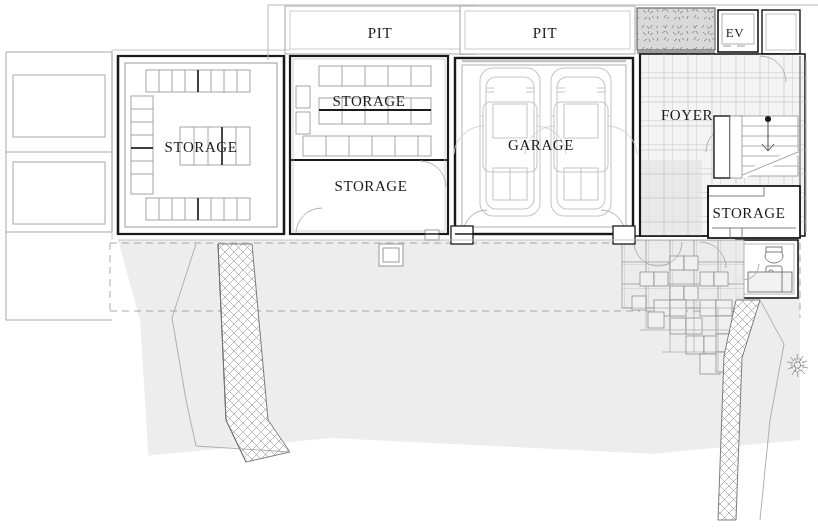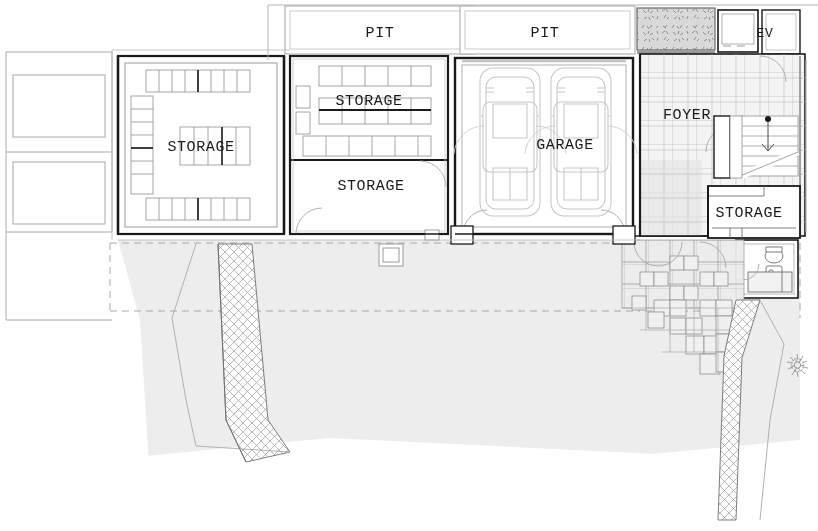--- a/index.html
+++ b/index.html
@@ -1,21 +1,21 @@
 <!DOCTYPE html>
 <html><head>
 <meta charset="utf-8">
 <style>
   html,body{margin:0;padding:0;background:#ffffff;}
   body{font-family:"Liberation Sans",sans-serif;}
   #plan-wrap{position:relative;width:818px;height:531px;background:#ffffff;overflow:hidden;}
   #plan-svg{position:absolute;left:0;top:0;width:818px;height:531px;display:block;}
   .room-label{
     position:absolute;
-    font-family:Liberation Mono, monospace;
+    font-family:Liberation Serif, serif;
     font-size:15px;
     letter-spacing:0.6px;
     color:#1a1a1a;
     white-space:nowrap;
     transform:translate(-50%,-50%);
     pointer-events:none;
     font-weight:400;
     text-align:right;
   }
   .room-label.small{font-size:13px;}
@@ -323,18 +323,18 @@
       <path d="M112,50 L112,240 M112,50 L290,50"></path>
       <path d="M118,240 L640,240"></path>
     </g>
   </svg>
 
   <div class="room-label" style="left:380px;top:33px;">PIT</div>
   <div class="room-label" style="left:545px;top:33px;">PIT</div>
   <div class="room-label" style="left:201px;top:147px;">STORAGE</div>
   <div class="room-label" style="left:369px;top:101px;">STORAGE</div>
   <div class="room-label" style="left:371px;top:186px;">STORAGE</div>
-  <div class="room-label" style="left:565px;top:145px;">GARAGE</div>
+  <div class="room-label" style="left:541px;top:145px;">GARAGE</div>
   <div class="room-label" style="left:687px;top:115px;">FOYER</div>
-  <div class="room-label small" style="left:735px;top:33px;margin-left:30px;">EV</div>
+  <div class="room-label small" style="left:735px;top:33px;">EV</div>
   <div class="room-label" style="left:749px;top:213px;">STORAGE</div>
 
 </div>
 
 </body></html>

